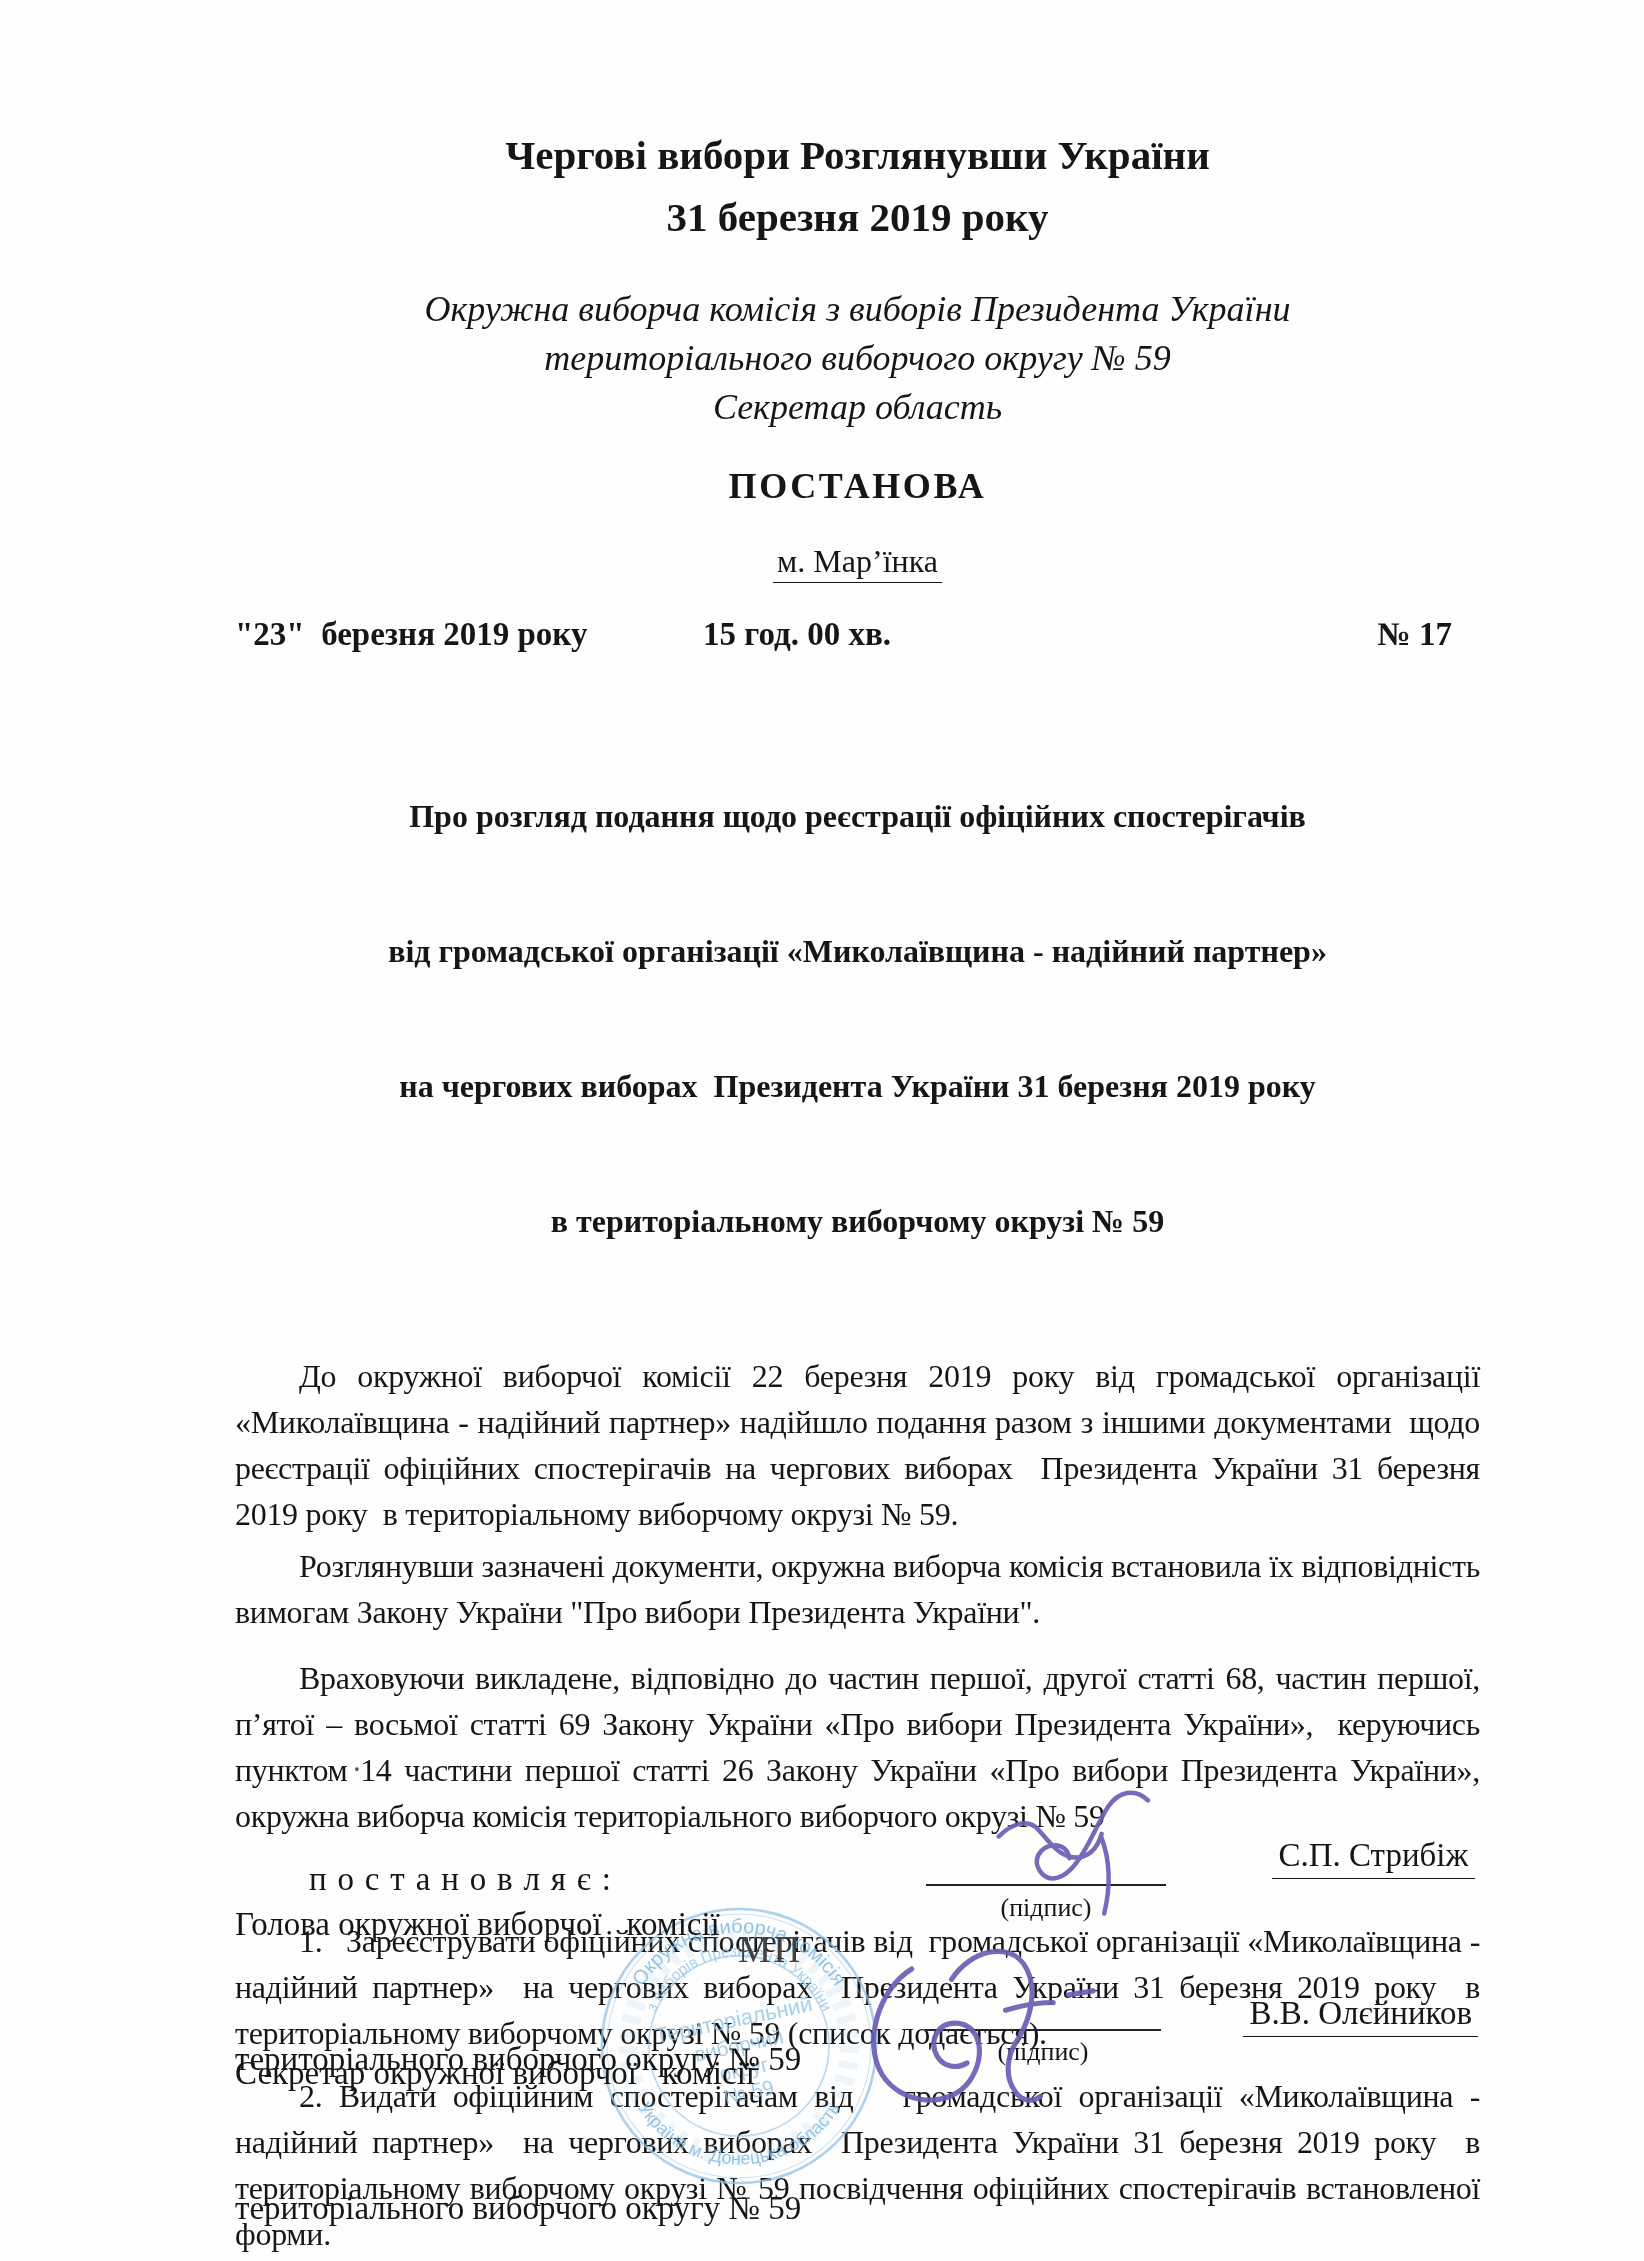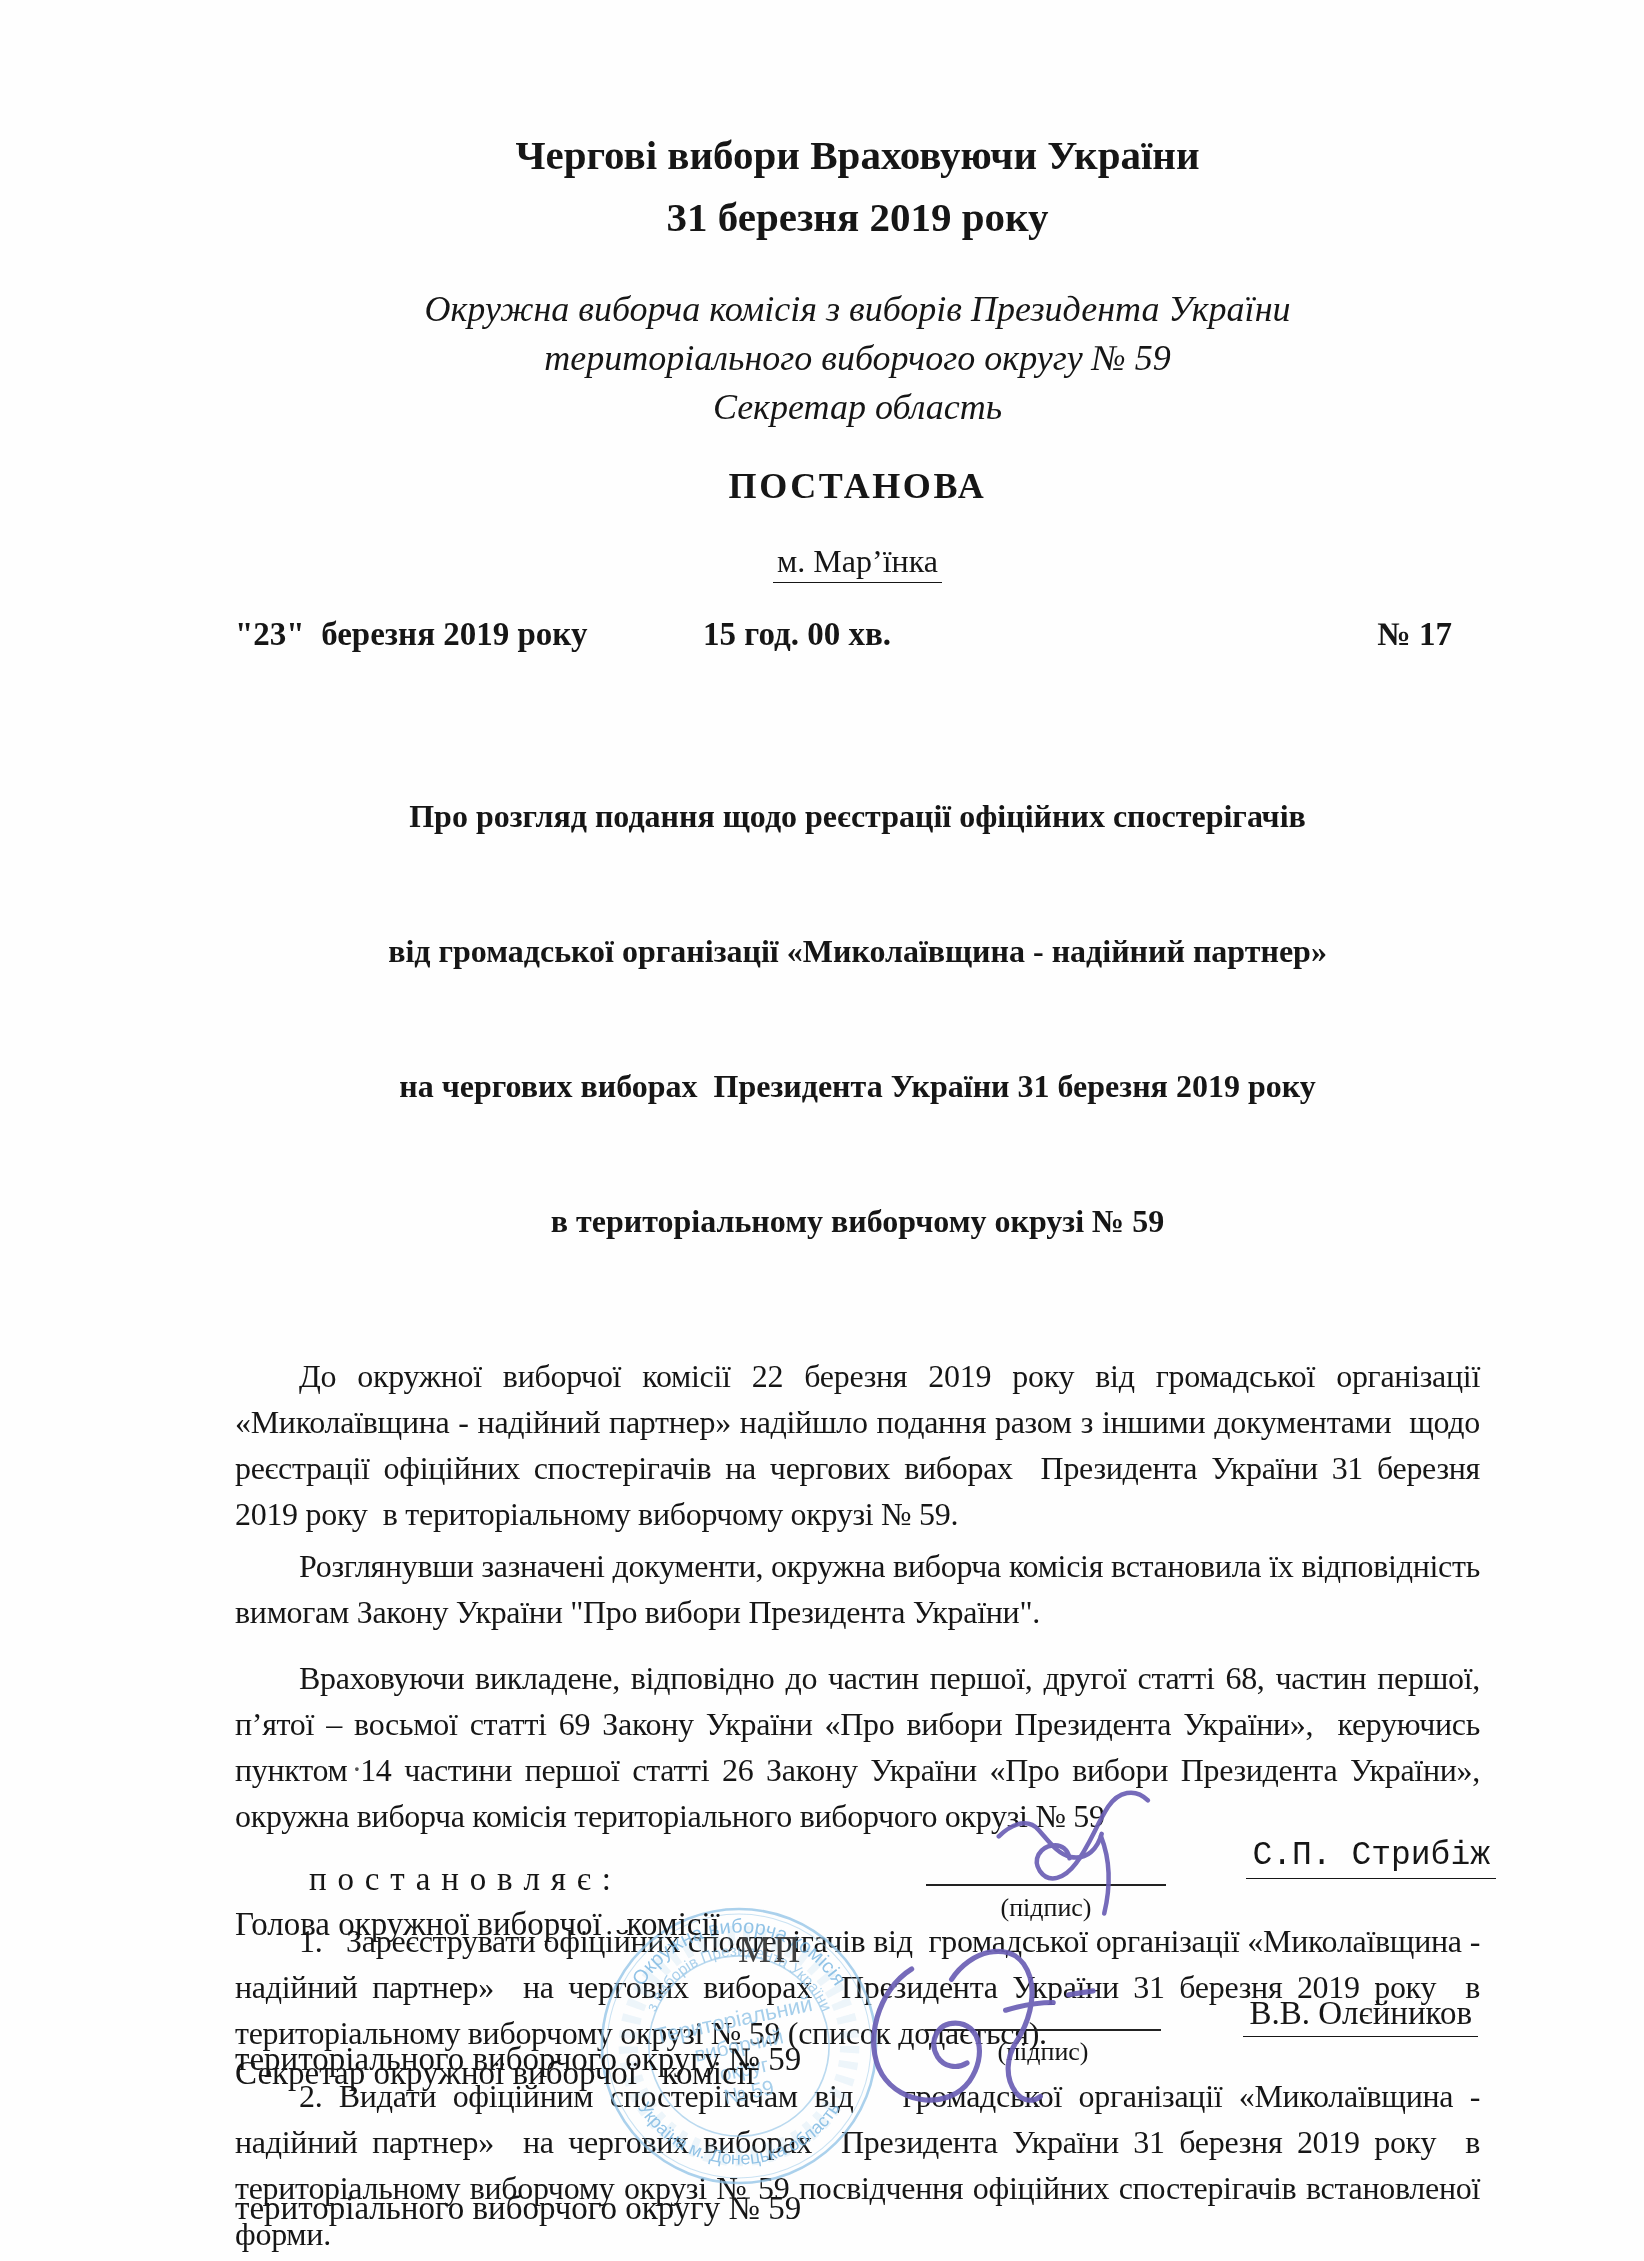--- a/index.html
+++ b/index.html
@@ -122,21 +122,21 @@
   .sig-caption.row1 { left: 926px; top: 1893px; width: 240px; }
   .sig-caption.row2 { left: 925px; top: 2037px; width: 236px; }
   .sig-name {
     position: absolute;
     font-size: 33px;
     line-height: 37px;
     border-bottom: 1.9px solid #161616;
     padding: 0 6.4px 3.9px 6.4px;
     z-index: 3;
   }
-  .sig-name.row1 { left: 1246px; top: 1837px; font-family: Liberation Mono, monospace; }
+  .sig-name.row1 { left: 1272px; top: 1837px; }
   .sig-name.row2 { left: 1243px; top: 1995px; }
   .ink {
     position: absolute;
     z-index: 4;
   }
   .ink.row1 { left: 960px; top: 1785px; }
   .ink.row2 { left: 847px; top: 1933px; }
   .stamp {
     position: absolute;
     left: 591px;
@@ -163,21 +163,21 @@
   }
 </style>
 </head>
 <body>
 
 <div class="page">
 
   <div class="content">
 
     <div class="title-block">
-      <div>Чергові вибори Враховуючи України</div>
+      <div>Чергові вибори Розглянувши України</div>
       <div>31 березня 2019 року</div>
     </div>
 
     <div class="commission-block">
       <div>Окружна виборча комісія з виборів Президента України</div>
       <div>територіального виборчого округу № 59</div>
       <div>Секретар область</div>
     </div>
 
     <div class="doctype">ПОСТАНОВА</div>

